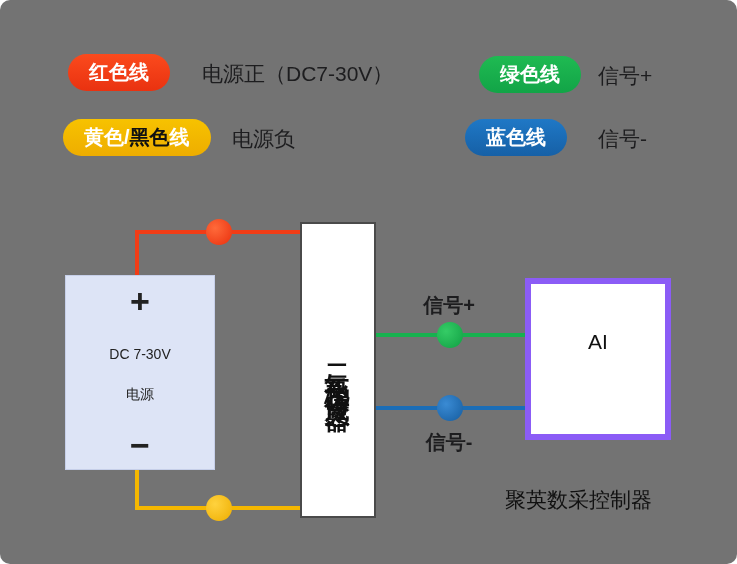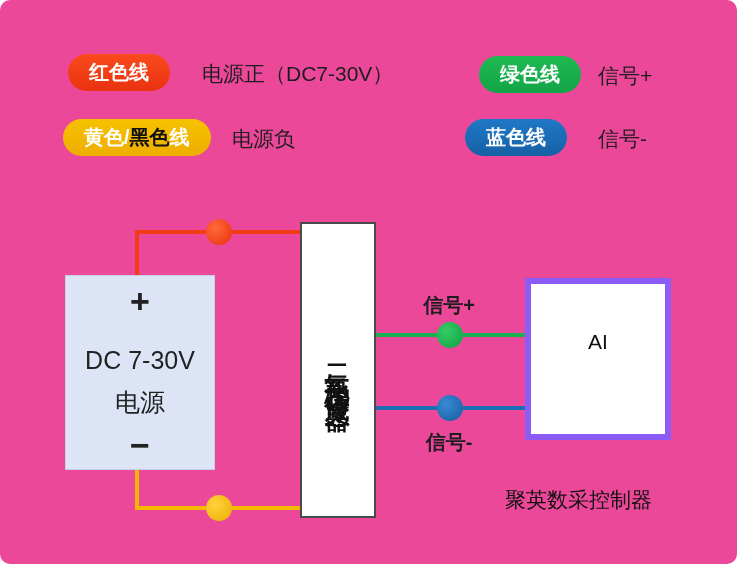--- a/index.html
+++ b/index.html
@@ -4,21 +4,21 @@
 <style>
   * { margin: 0; padding: 0; box-sizing: border-box; }
   body {
     font-family: "Liberation Sans", "DejaVu Sans", sans-serif;
     background: #ffffff;
   }
   .canvas {
     position: relative;
     width: 737px;
     height: 564px;
-    background: #ec4899;
+    background: #737373;
     border-radius: 10px;
     overflow: hidden;
     color: #1d1d1f;
   }
   .abs { position: absolute; }
 
   
   .badge {
     position: absolute;
     height: 37px;
@@ -48,21 +48,21 @@
     left: 65px; top: 275px; width: 150px; height: 195px;
     background: #dde4f6;
     border: 1px solid #c6cfe9;
   }
   .power-box .sign {
     position: absolute; width: 100%; text-align: center;
     font-size: 34px; font-weight: bold; color: #222;
   }
   .power-box .pname {
     position: absolute; width: 100%; text-align: center;
-    font-size: 25px; color: #222; font-weight: 500;
+    font-size: 14px; color: #222; font-weight: 500;
   }
   .sensor-box {
     left: 300px; top: 222px; width: 76px; height: 296px;
     background: #ffffff;
     border: 2px solid #4a4a4a;
     display: flex; align-items: center; justify-content: center;
   }
   .sensor-box .vtext {
     writing-mode: vertical-rl;
     text-orientation: upright;

